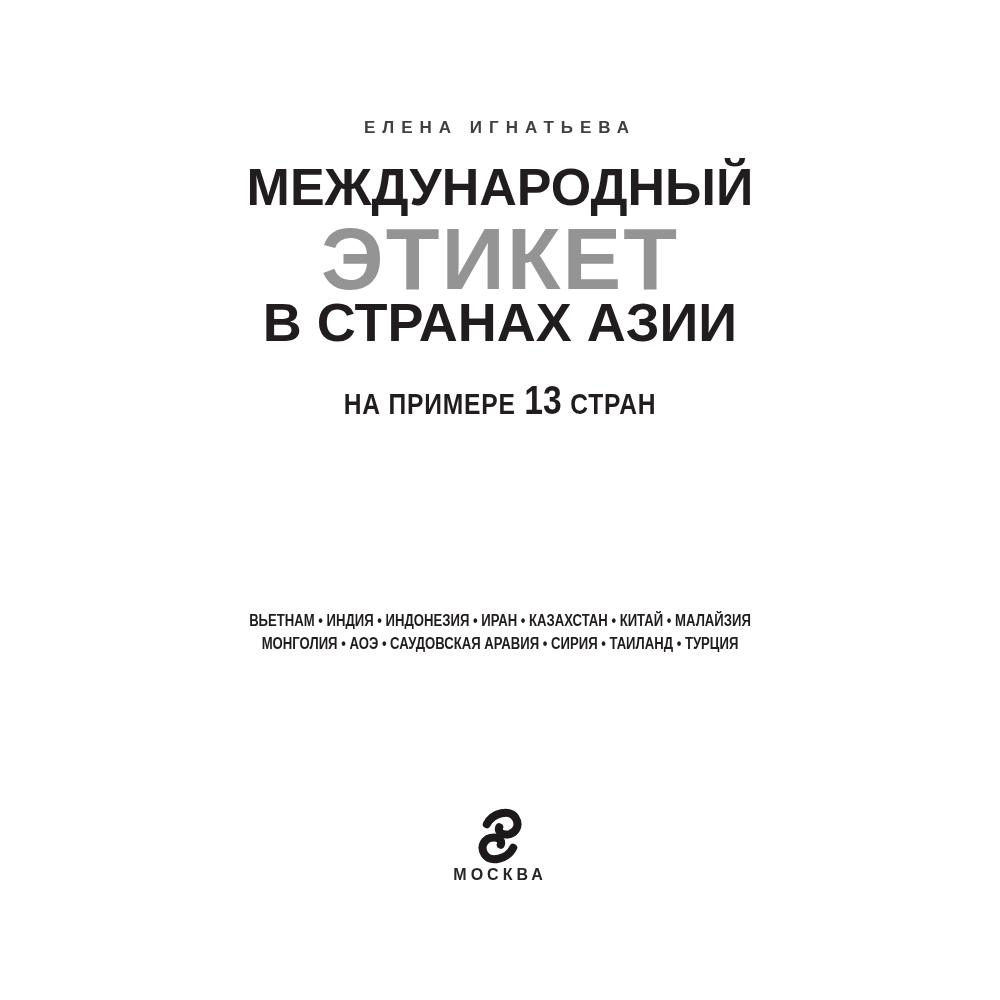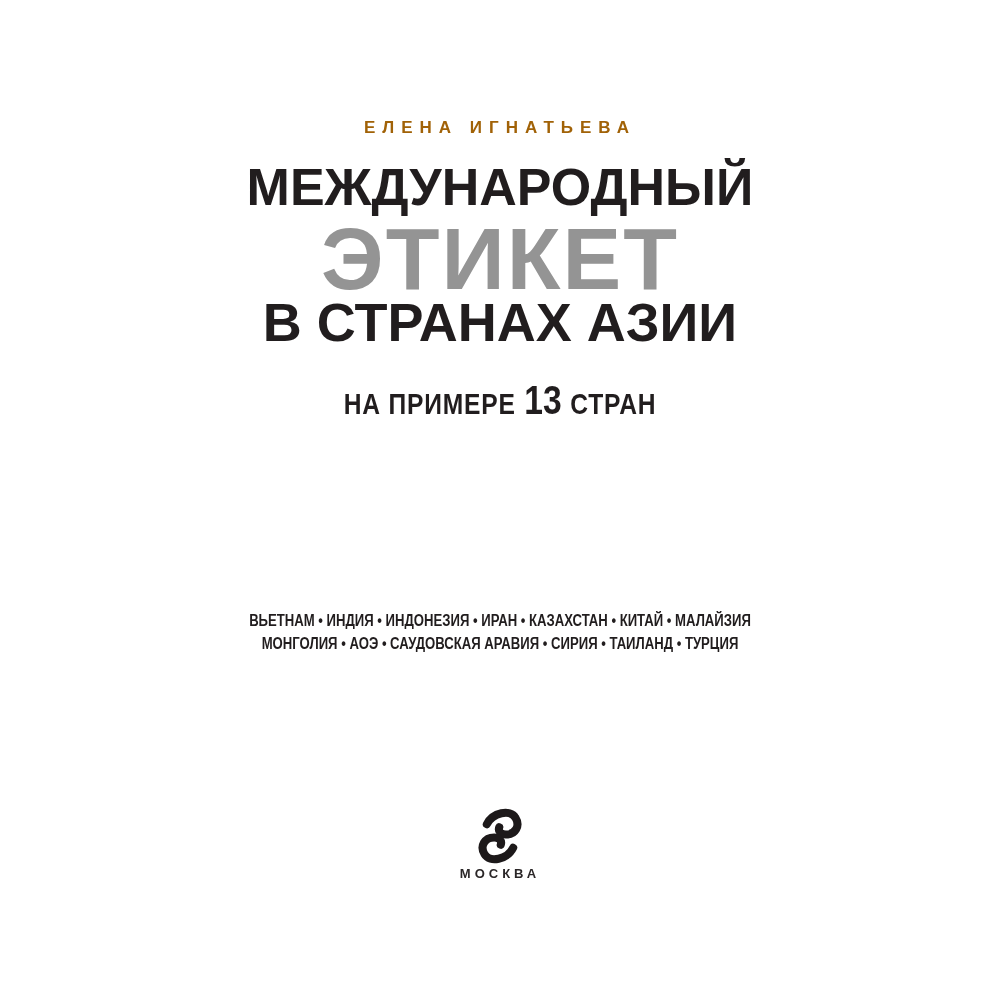--- a/index.html
+++ b/index.html
@@ -22,21 +22,21 @@
     left: 0;
     right: 0;
     text-align: center;
     white-space: nowrap;
   }
   .author {
     top: 118px;
     font-size: 17px;
     font-weight: 700;
     letter-spacing: 7px;
-    color: #a16207;
+    color: #404040;
   }
   .title-line1 {
     top: 160px;
     font-size: 52px;
     line-height: 1.05;
     font-weight: 700;
     letter-spacing: 0px;
     color: #211d1e;
   }
   .title-line2 {
@@ -83,21 +83,21 @@
   }
   .logo-wrap {
     top: 806px;
     height: 60px;
   }
   .logo-wrap svg {
     display: inline-block;
   }
   .publisher-city {
     top: 866px;
-    font-size: 13px;
+    font-size: 16px;
     font-weight: 700;
     letter-spacing: 4px;
     color: #2a2627;
   }
 </style>
 </head>
 <body>
 
 <div class="page">
 

